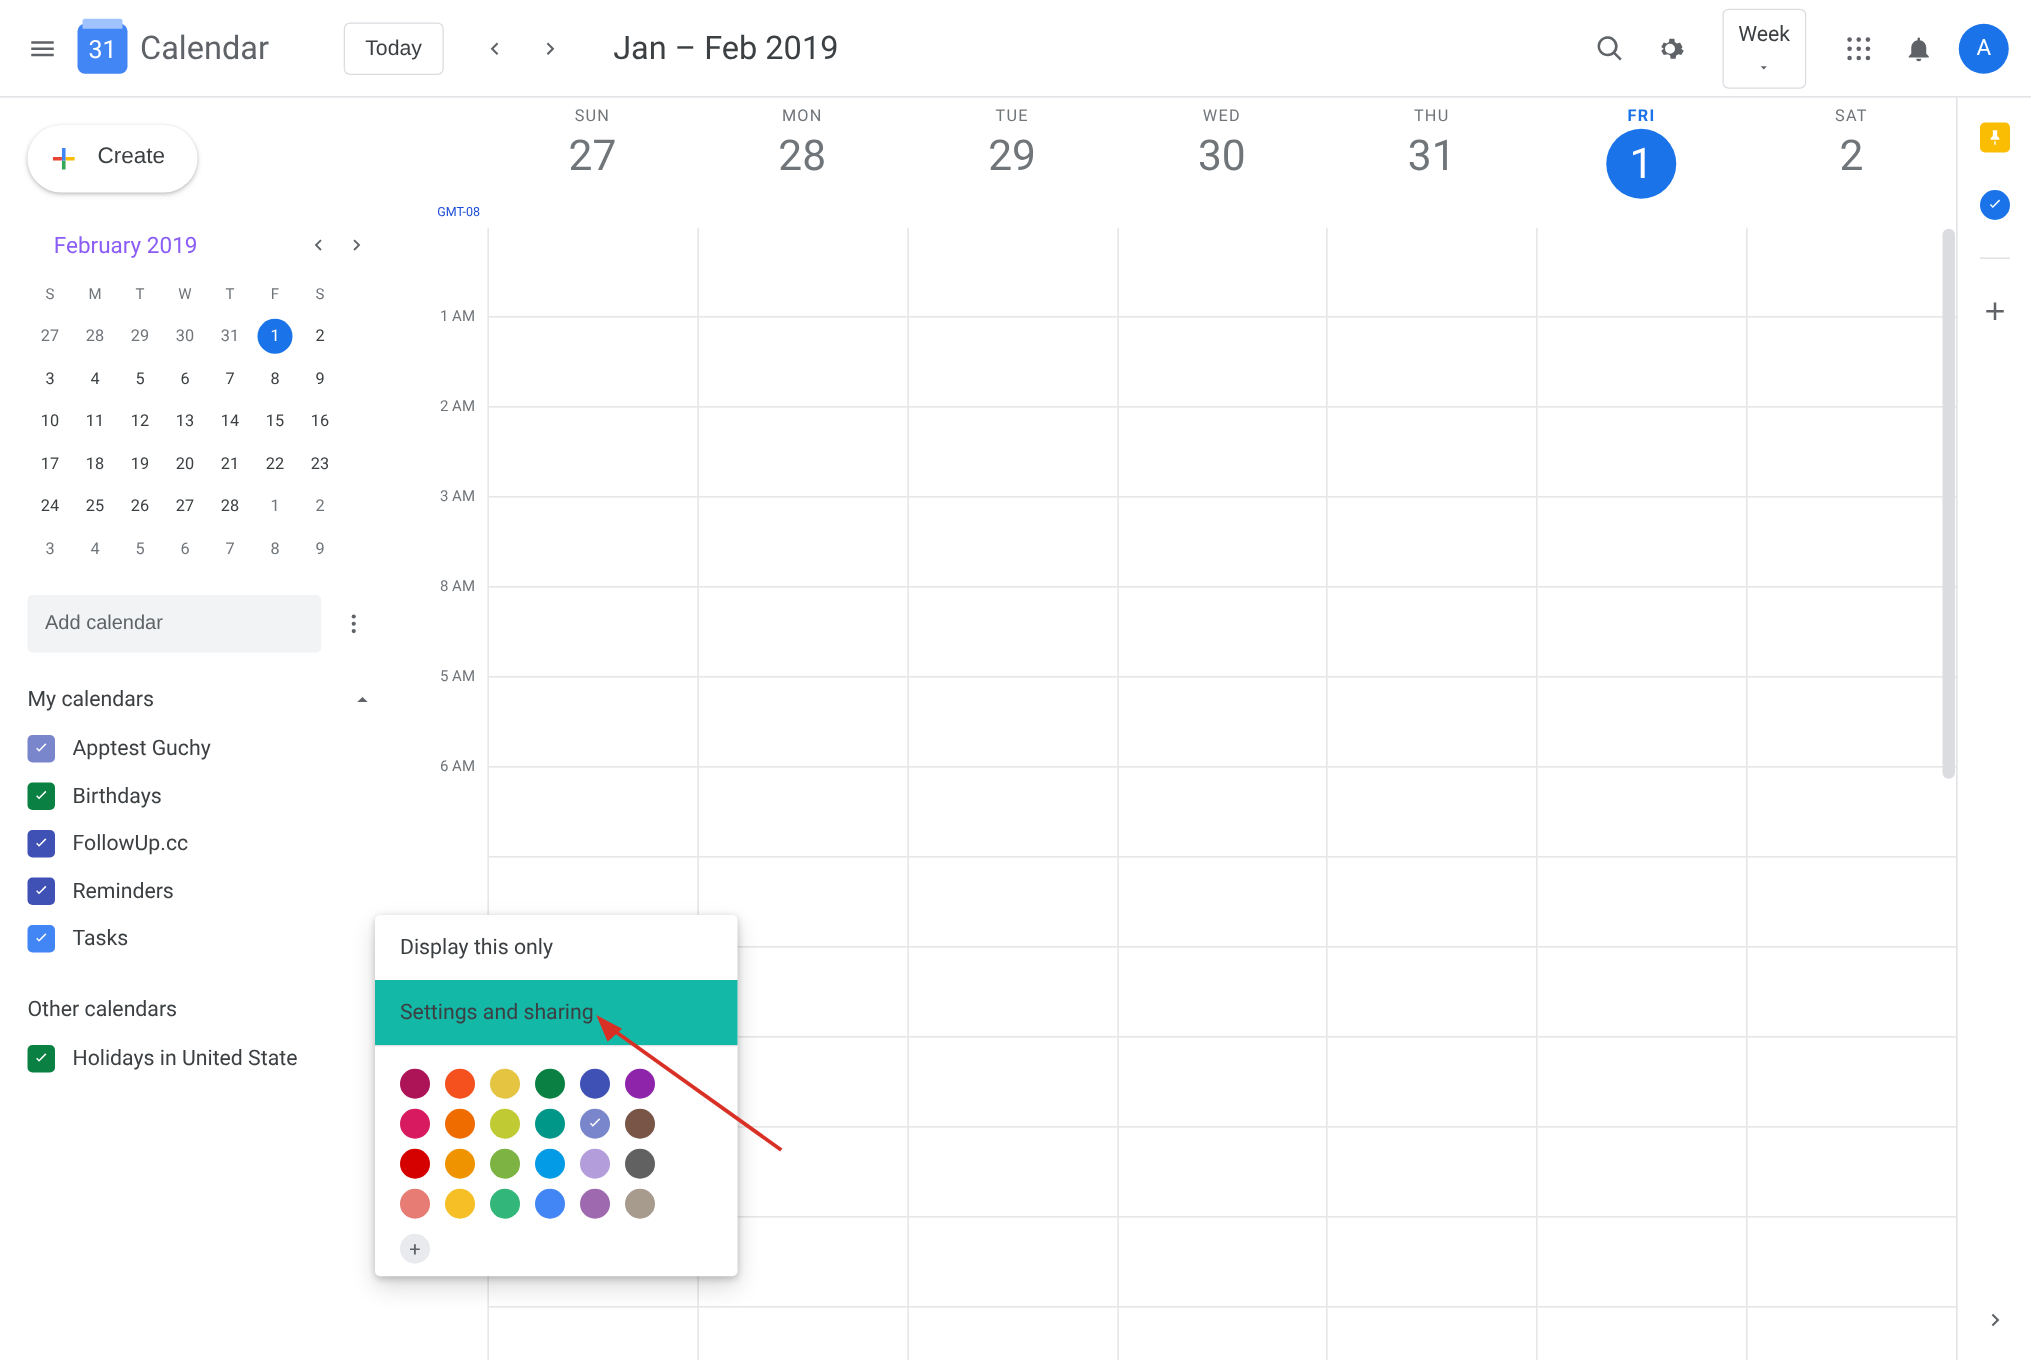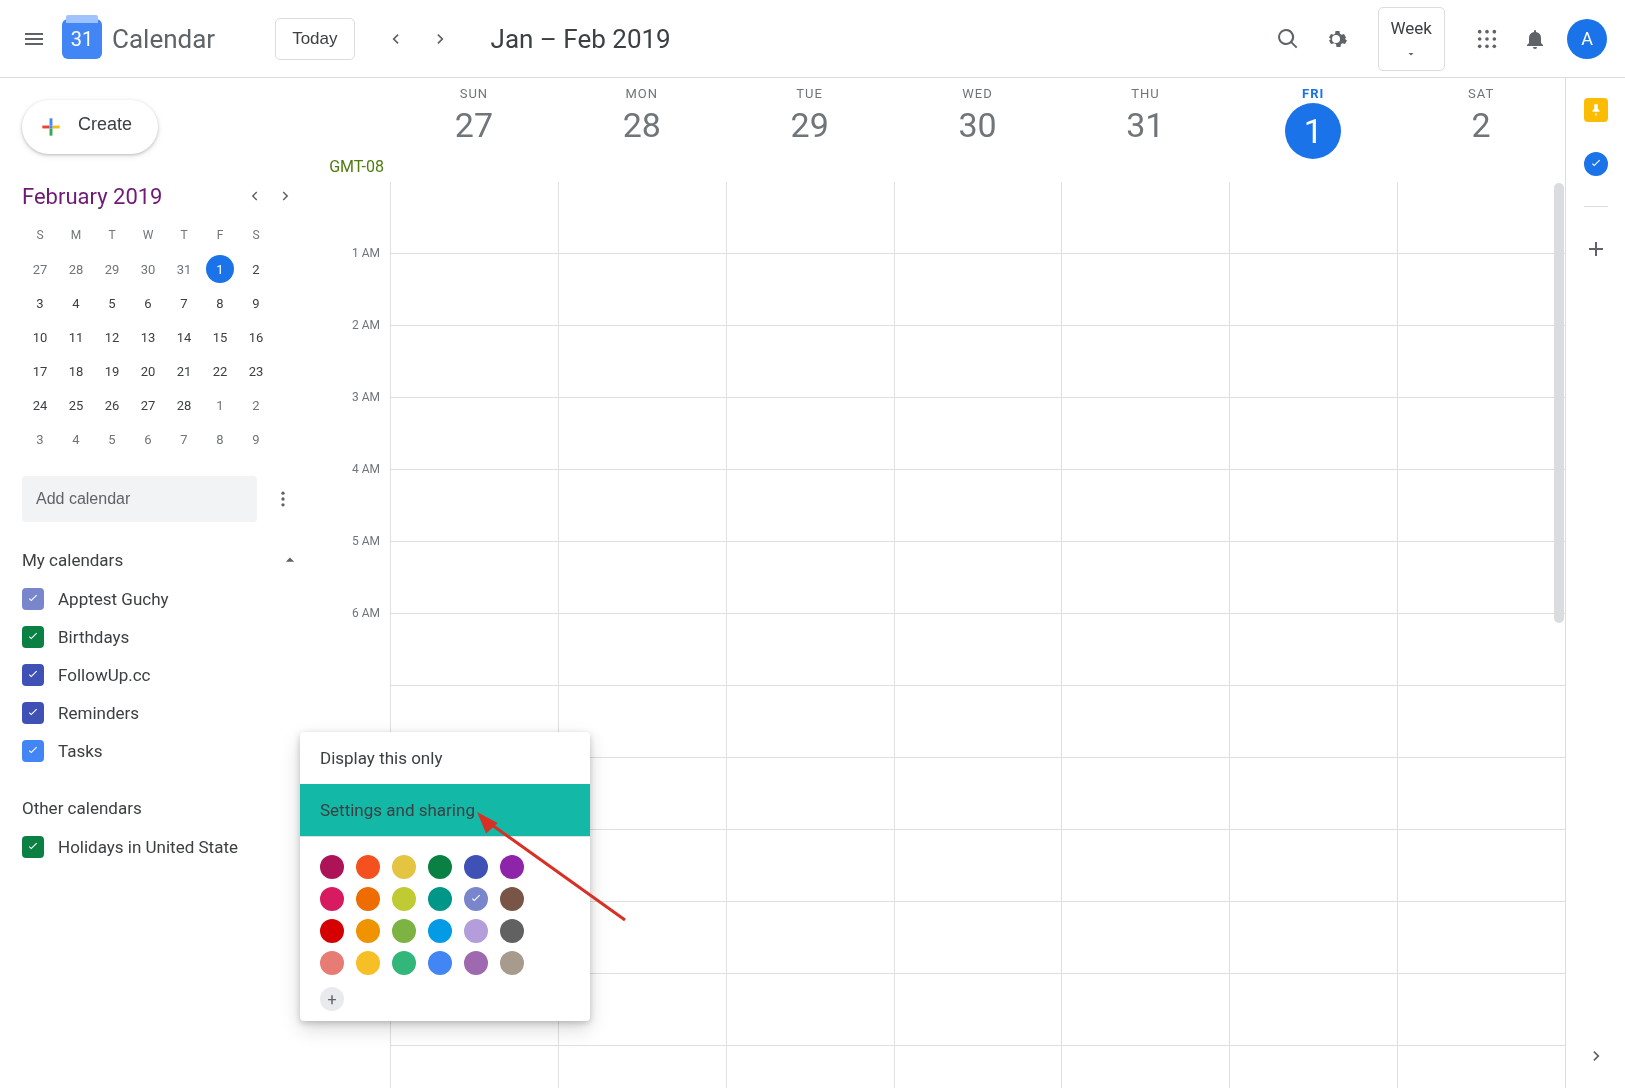--- a/index.html
+++ b/index.html
@@ -36,21 +36,21 @@
   .avatar { width:40px;height:40px;border-radius:50%; background:#1a73e8; color:#fff; display:flex;align-items:center;justify-content:center; font-size:18px; margin-left:8px;}
 
   
   .body { display:flex; height:calc(100% - 78px);}
   .sidebar { width:310px; padding:22px 10px 0 22px; flex-shrink:0;}
   .create-btn { display:inline-flex; align-items:flex-start; gap:14px; border:0; background:#fff; padding:14px 26px 14px 16px; border-radius:34px; box-shadow:0 1px 3px rgba(0,0,0,0.2),0 2px 6px rgba(0,0,0,0.1); font-size:18px; color:#3c4043; cursor:pointer; margin-bottom:28px;}
   .plus-icon { width:26px;height:26px; position:relative;}
   .plus-icon svg{width:100%;height:100%;}
 
   .minical-head { display:flex; align-items:center; justify-content:space-between; margin-bottom:8px;}
-  .minical-title{ font-size:22px; color:#701a75;}
+  .minical-title{ font-size:18px; color:#8b5cf6;margin-left:21px;}
   .minical-arrows{ display:flex; gap:4px;}
   .mc-arrow{ width:28px;height:28px;display:flex;align-items:center;justify-content:center;color:#5f6368;cursor:pointer;}
   .minical-grid{ display:grid; grid-template-columns:repeat(7,36px); grid-auto-rows:34px;}
   .mc-dow{ font-size:12px; color:#70757a; display:flex;align-items:center;justify-content:center;}
   .mc-day{ font-size:13px; color:#3c4043; display:flex;align-items:center;justify-content:center; cursor:pointer; border-radius:50%; width:28px;height:28px; margin:3px auto;}
   .mc-day.muted{ color:#70757a;}
   .mc-day.today{ background:#1a73e8; color:#fff;}
 
   .addcal-row{ display:flex; align-items:center; gap:8px; margin-top:20px;}
   .addcal-input{ flex:1; background:#f1f3f4; border:0; padding:14px 14px; font-size:16px; color:#3c4043; border-radius:4px;}
@@ -60,21 +60,21 @@
   .cal-group-head{ display:flex;align-items:flex-start;justify-content:space-between; font-size:17px; color:#3c4043; margin-top:28px; cursor:pointer;}
   .cal-list{ margin-top:10px;}
   .cal-row{ display:flex; align-items:center; gap:14px; padding:8px 0; font-size:17px; color:#3c4043; cursor:pointer;}
   .cal-check{ width:22px;height:22px;border-radius:4px; display:flex;align-items:center;justify-content:center; color:#fff; flex-shrink:0;}
   .cal-check svg{width:14px;height:14px;}
 
   
   .main{ flex:1; display:flex;}
   .grid-area{ flex:1; position:relative;}
   .day-headers{ display:flex; height:104px;}
-  .tz-col{ width:80px; display:flex; align-items:flex-end; justify-content:flex-end; padding:0 6px 6px 0; font-size:16px; color:#4d7c0f;}
+  .tz-col{ width:80px; display:flex; align-items:flex-end; justify-content:flex-end; padding:0 6px 6px 0; font-size:10px; color:#1d4ed8;}
   .day-head{ flex:1; text-align:center;}
   .day-head .dow{ font-size:13px; color:#70757a; letter-spacing:1px; margin-top:8px;}
   .day-head .num{ font-size:34px; color:#70757a; margin-top:4px;}
   .day-head.today .dow{ color:#1a73e8;font-weight:bold;}
   .day-head.today .num{ background:#1a73e8; color:#fff; width:56px;height:56px;border-radius:50%; display:inline-flex;align-items:center;justify-content:center; margin-top:2px;}
   .grid-scroll{ position:relative; height:calc(100% - 104px); overflow:hidden;}
   .grid-inner{ position:relative;}
   .time-col{ width:80px; position:absolute; left:0; top:0;}
   .time-label{ height:72px; display:flex; justify-content:flex-end; padding-right:10px; font-size:12px; color:#70757a; transform:translateY(-8px);}
   .cells{ margin-left:80px; display:grid; grid-template-columns:repeat(7,1fr);}
@@ -364,21 +364,21 @@
             <div class="num">2</div>
           </div>
         </div>
       <div class="grid-scroll">
         <div class="grid-inner">
           <div class="time-col" id="time-col">
               <div class="time-label"></div>
               <div class="time-label">1 AM</div>
               <div class="time-label">2 AM</div>
               <div class="time-label">3 AM</div>
-              <div class="time-label">4 AM</div>
+              <div class="time-label">8 AM</div>
               <div class="time-label">5 AM</div>
               <div class="time-label">6 AM</div>
               <div class="time-label"></div>
               <div class="time-label"></div>
               <div class="time-label"></div>
               <div class="time-label"></div>
               <div class="time-label"></div>
               <div class="time-label"></div>
             </div>
           <div class="cells" id="cells">

